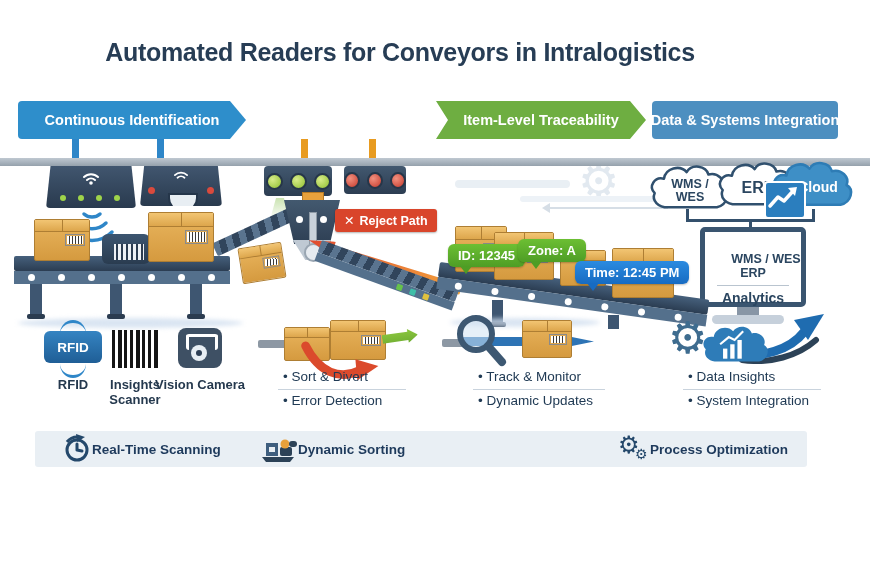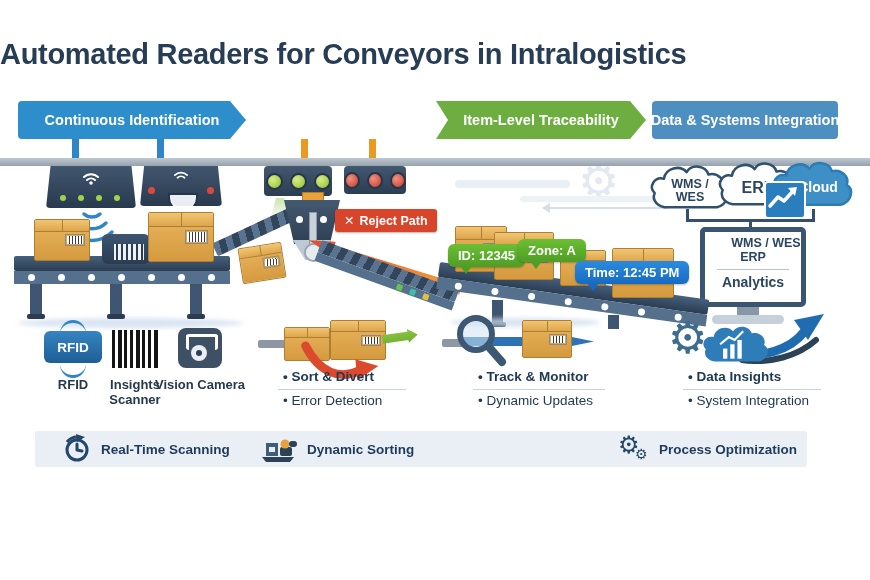--- a/index.html
+++ b/index.html
@@ -1,21 +1,21 @@
 <!DOCTYPE html>
 <html><head>
 <meta charset="utf-8">
 <style>
   html,body{margin:0;padding:0;background:#fff;}
   .canvas{position:relative;width:870px;height:580px;background:#ffffff;overflow:hidden;
           font-family:"Liberation Sans","DejaVu Sans",sans-serif;}
   .abs{position:absolute;}
 
   
-  .title{left:0;right:70px;top:38px;font-size:29px;font-weight:bold;
+  .title{left:0;right:70px;top:38px;text-align:center;font-size:25px;font-weight:bold;
          color:#273D55;letter-spacing:-0.3px;}
 
   
   .banner{top:101px;height:38px;display:flex;align-items:center;justify-content:center;
           color:#fff;font-weight:bold;font-size:14.5px;white-space:nowrap;}
   .banner.first{clip-path:polygon(0 0,calc(100% - 16px) 0,100% 50%,calc(100% - 16px) 100%,0 100%);border-radius:4px 0 0 4px;}
   .banner.mid{clip-path:polygon(0 0,calc(100% - 16px) 0,100% 50%,calc(100% - 16px) 100%,0 100%,12px 50%);}
   .banner.last{border-radius:4px;}
 
   .pole{top:139px;width:7px;height:29px;}
@@ -77,27 +77,27 @@
   
   .cloudtxt{position:absolute;text-align:center;font-weight:bold;color:#2B4660;line-height:1.05;}
   .monitor{border:5px solid #3A5570;border-radius:5px;background:#fff;text-align:center;}
   .monitor .l{font-weight:bold;color:#2B4660;font-size:12.5px;line-height:1.15;}
   .monitor hr{border:none;border-top:1px solid #B9C4CF;margin:4px 12px;}
   .wire{background:#34506C;}
 
   
   .icon-label{font-weight:bold;font-size:13px;color:#25394E;text-align:center;line-height:1.15;}
   .bullet{font-size:13.5px;color:#203A54;white-space:nowrap;}
-  .bullet.bold{font-weight:bold;}
+  .bullet.bold{font-weight:normal;}
   .bullet::before{content:"•  ";color:#203A54;}
   .divider{height:1px;background:#C9D3DD;}
 
   
   .footerbar{left:35px;top:431px;width:772px;height:36px;background:#E9EFF4;border-radius:3px;}
-  .f-item{position:absolute;top:431px;height:36px;display:flex;align-items:center;gap:9px;}
+  .f-item{position:absolute;top:431px;height:36px;display:flex;align-items:center;}
   .f-label{font-weight:bold;font-size:13.5px;color:#1E3A5C;white-space:nowrap;}
 
   .gear-char{font-family:"DejaVu Sans",sans-serif;line-height:1;}
   .pill{background:#E9EFF4;border-radius:4px;}
 </style>
 </head>
 <body>
 
 <div class="canvas">
 
@@ -190,21 +190,21 @@
       <polygon points="22,5 31,4 29,13" fill="#fff"></polygon>
     </svg>
   </div>
 
   <div class="abs wire" style="left:686px;top:209px;width:3px;height:11px;"></div>
   <div class="abs wire" style="left:812px;top:209px;width:3px;height:11px;"></div>
   <div class="abs wire" style="left:686px;top:219px;width:129px;height:3px;"></div>
   <div class="abs wire" style="left:749px;top:219px;width:3px;height:9px;"></div>
 
   <div class="abs monitor" style="left:700px;top:227px;width:96px;height:70px;">
-    <div class="l" style="margin-top:4px;padding-left:26px;">WMS / WES</div>
+    <div class="l" style="margin-top:20px;padding-left:26px;">WMS / WES</div>
     <div class="l">ERP</div>
     <hr>
     <div class="l" style="font-size:14px;">Analytics</div>
   </div>
   <div class="abs" style="left:737px;top:307px;width:22px;height:9px;background:#8896A6;"></div>
   <div class="abs" style="left:712px;top:315px;width:72px;height:9px;background:#C6D0DB;border-radius:5px;"></div>
 
   <div class="abs shadow" style="left:18px;top:318px;width:225px;height:10px;"></div>
   <div class="abs belt" style="left:14px;top:256px;width:216px;height:15px;"></div>
   <div class="abs frame" style="left:14px;top:271px;width:216px;height:13px;">

